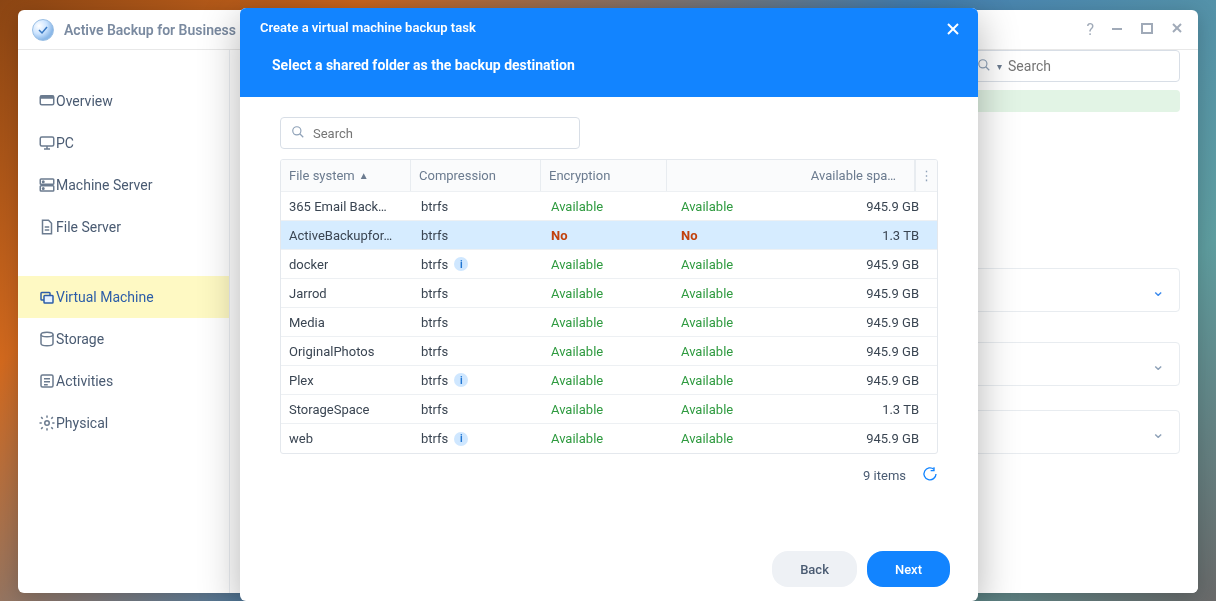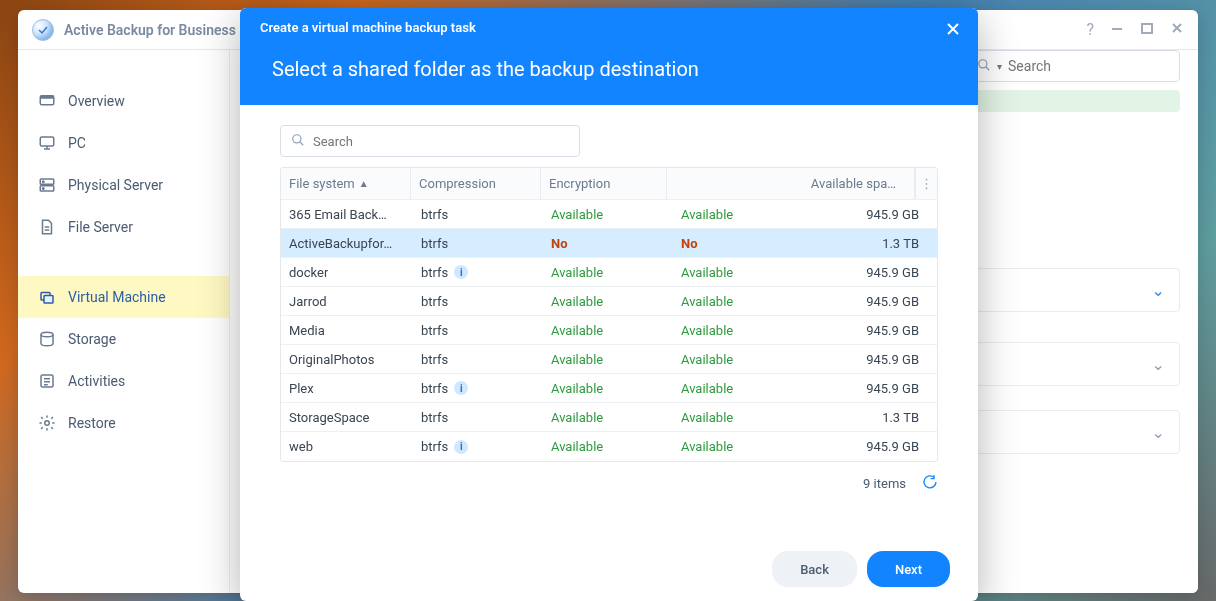--- a/index.html
+++ b/index.html
@@ -72,21 +72,20 @@
       padding-top: 30px;
     }
     .sidebar-item {
       display: flex;
       align-items: center;
       height: 42px;
       padding: 0 20px;
       color: #4a5b72;
       font-size: 14px;
       cursor: pointer;
-      gap: 12px;
     }
     .sidebar-item.active {
       background: #fef9c3;
       color: #2c5da8;
       margin-top: 28px;
     }
     .sidebar-item .icon {
       width: 18px;
       height: 18px;
       display: flex;
@@ -169,22 +168,22 @@
       background: #1284ff;
       color: #fff;
       padding: 12px 20px 24px;
       position: relative;
     }
     .modal-header .sub {
       font-size: 13px;
       font-weight: 600;
     }
     .modal-header .main {
-      font-size: 20px;
-      font-weight: 400;
+      font-size: 14px;
+      font-weight: 700;
       margin-top: 22px;
       margin-left: 12px;
     }
     .modal-header .close {
       position: absolute;
       right: 16px;
       top: 12px;
       cursor: pointer;
       width: 18px;
       height: 18px;
@@ -364,21 +363,21 @@
       </div>
       <div class="sidebar-item">
         <span class="icon">
           <svg width="18" height="18" viewBox="0 0 24 24" fill="none" stroke="currentColor" stroke-width="2">
               <rect x="3" y="4" width="18" height="7" rx="1"></rect>
               <rect x="3" y="13" width="18" height="7" rx="1"></rect>
               <circle cx="7" cy="7.5" r="1" fill="currentColor"></circle>
               <circle cx="7" cy="16.5" r="1" fill="currentColor"></circle>
             </svg>
         </span>
-        <span>Physical Server</span>
+        <span>Machine Server</span>
       </div>
       <div class="sidebar-item">
         <span class="icon">
           <svg width="18" height="18" viewBox="0 0 24 24" fill="none" stroke="currentColor" stroke-width="2">
               <path d="M6 3 H14 L18 7 V21 H6 Z"></path>
               <line x1="9" y1="12" x2="15" y2="12"></line>
               <line x1="9" y1="16" x2="15" y2="16"></line>
             </svg>
         </span>
         <span>File Server</span>
@@ -412,21 +411,21 @@
         </span>
         <span>Activities</span>
       </div>
       <div class="sidebar-item">
         <span class="icon">
           <svg width="18" height="18" viewBox="0 0 24 24" fill="none" stroke="currentColor" stroke-width="2">
               <circle cx="12" cy="12" r="3"></circle>
               <path d="M12 2 L12 5 M12 19 L12 22 M4.2 4.2 L6.3 6.3 M17.7 17.7 L19.8 19.8 M2 12 L5 12 M19 12 L22 12 M4.2 19.8 L6.3 17.7 M17.7 6.3 L19.8 4.2"></path>
             </svg>
         </span>
-        <span>Restore</span>
+        <span>Physical</span>
       </div>
     </div>
 
     <div class="main-content">
       <div class="bg-search">
         <span>
           <svg width="14" height="14" viewBox="0 0 24 24" fill="none" stroke="#8fa2b8" stroke-width="2">
               <circle cx="10" cy="10" r="7"></circle>
               <line x1="15" y1="15" x2="21" y2="21"></line>
             </svg>

